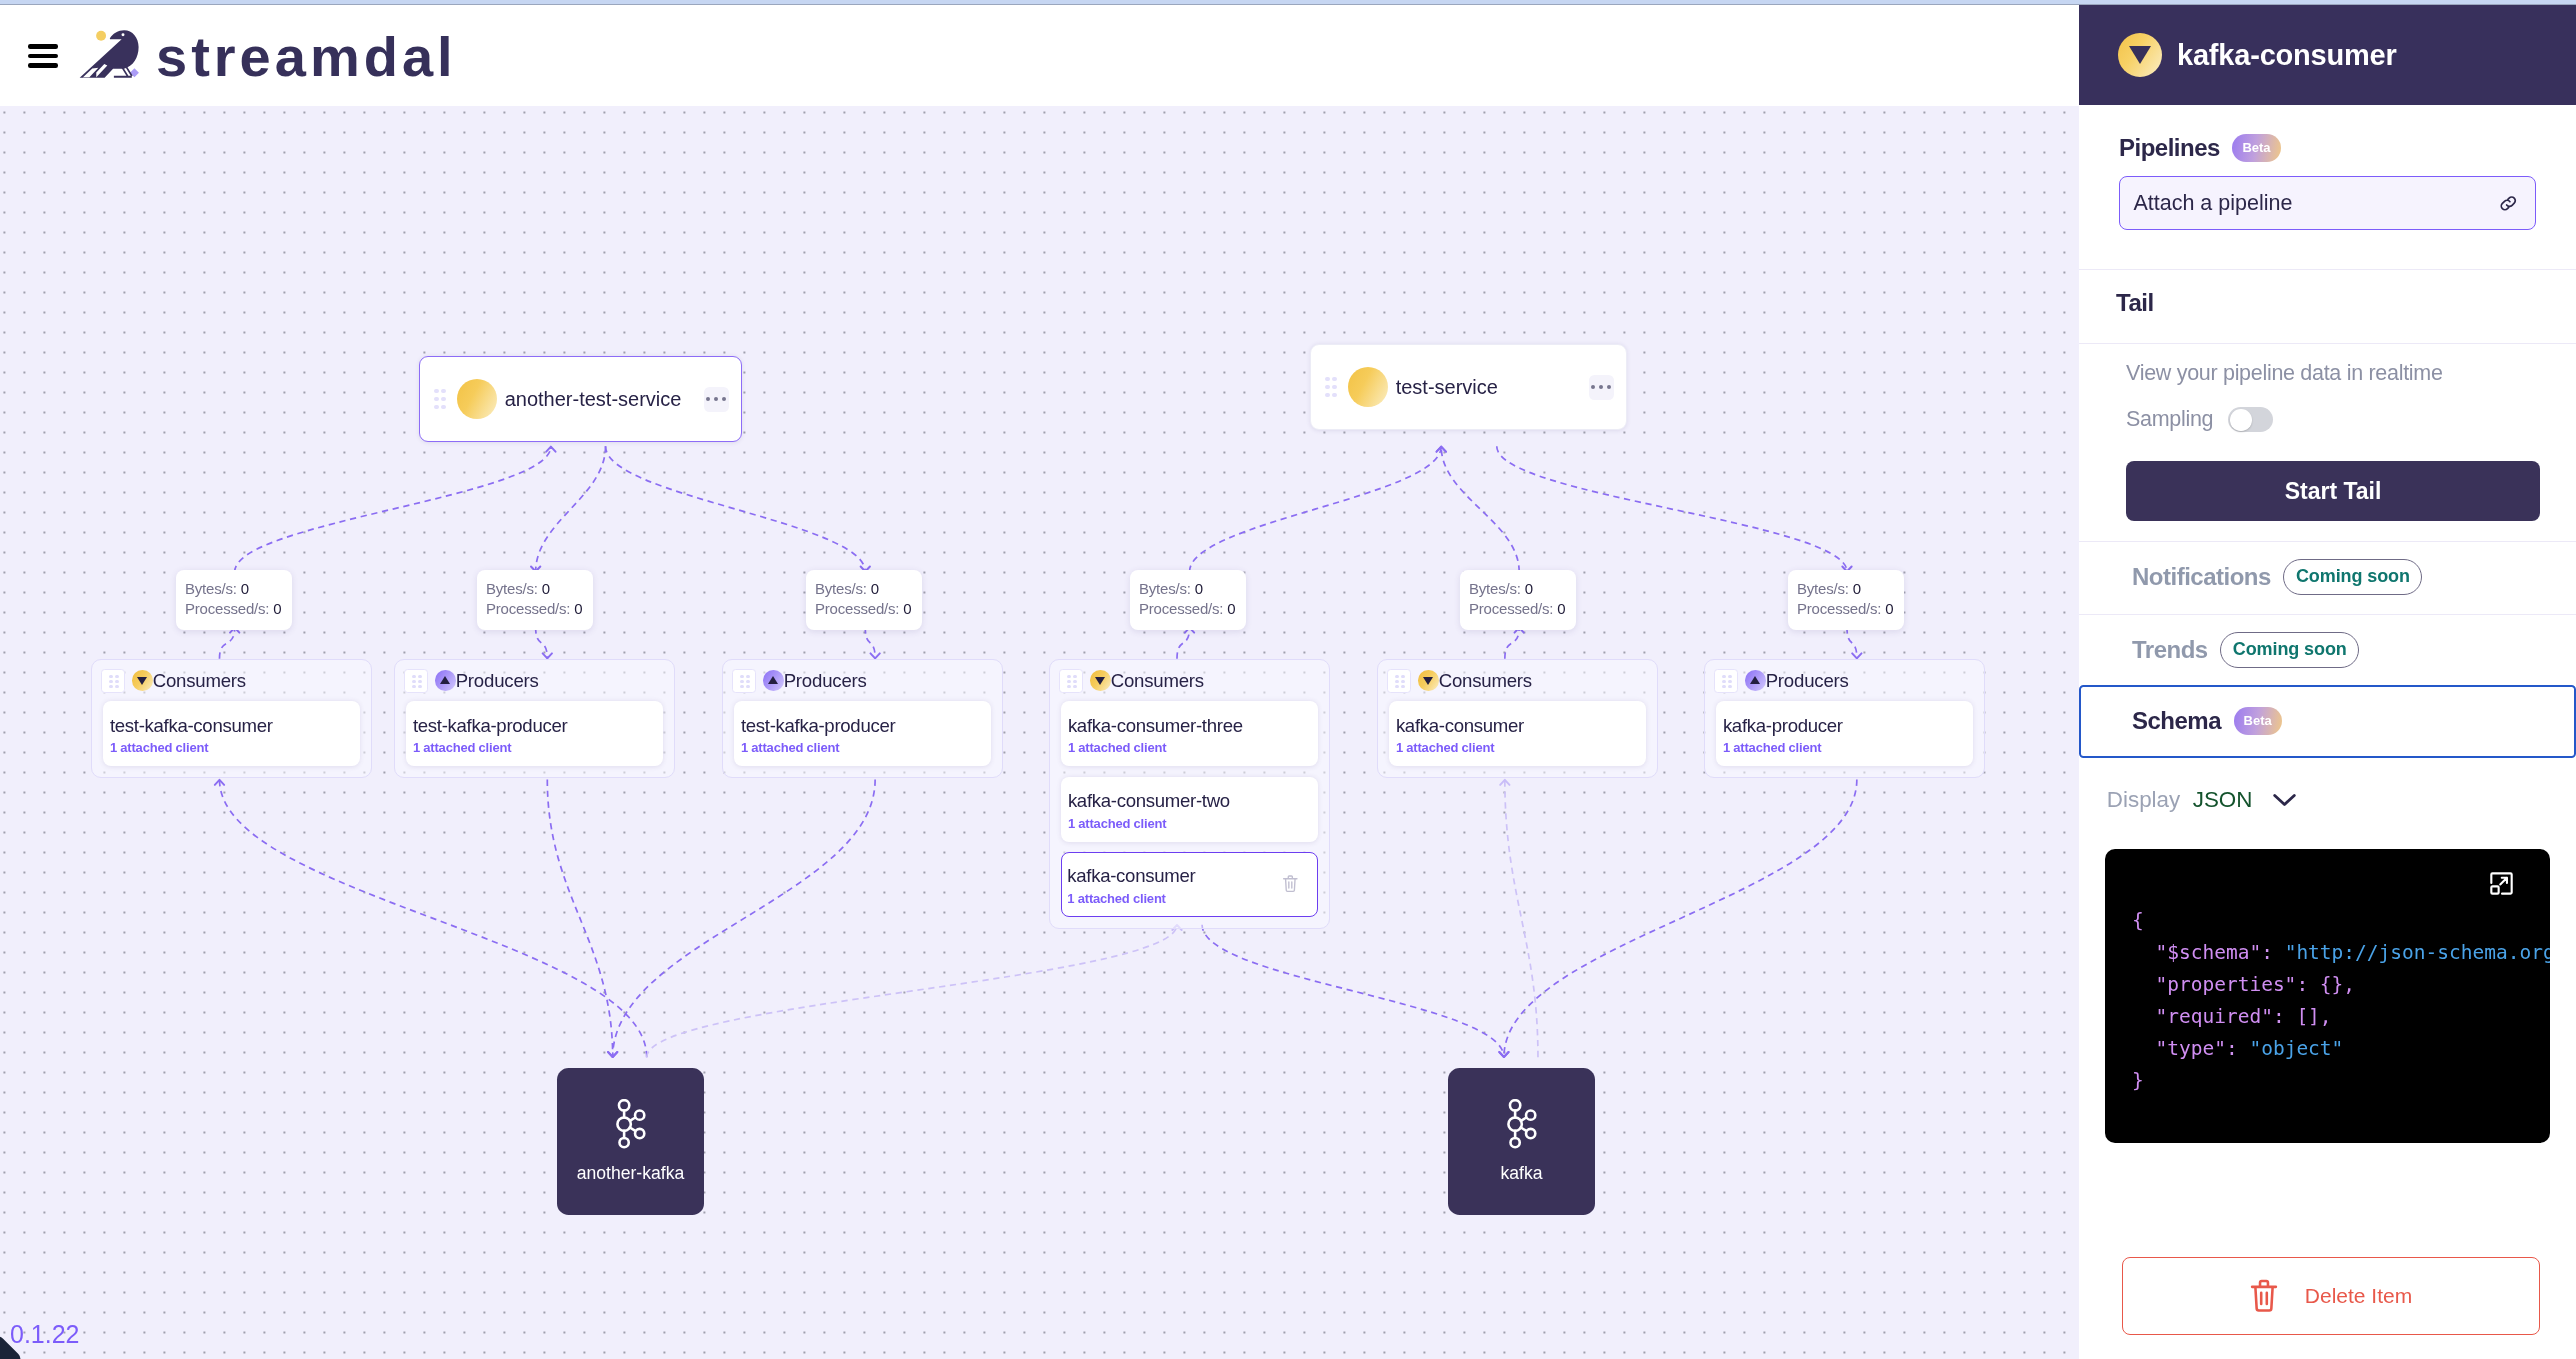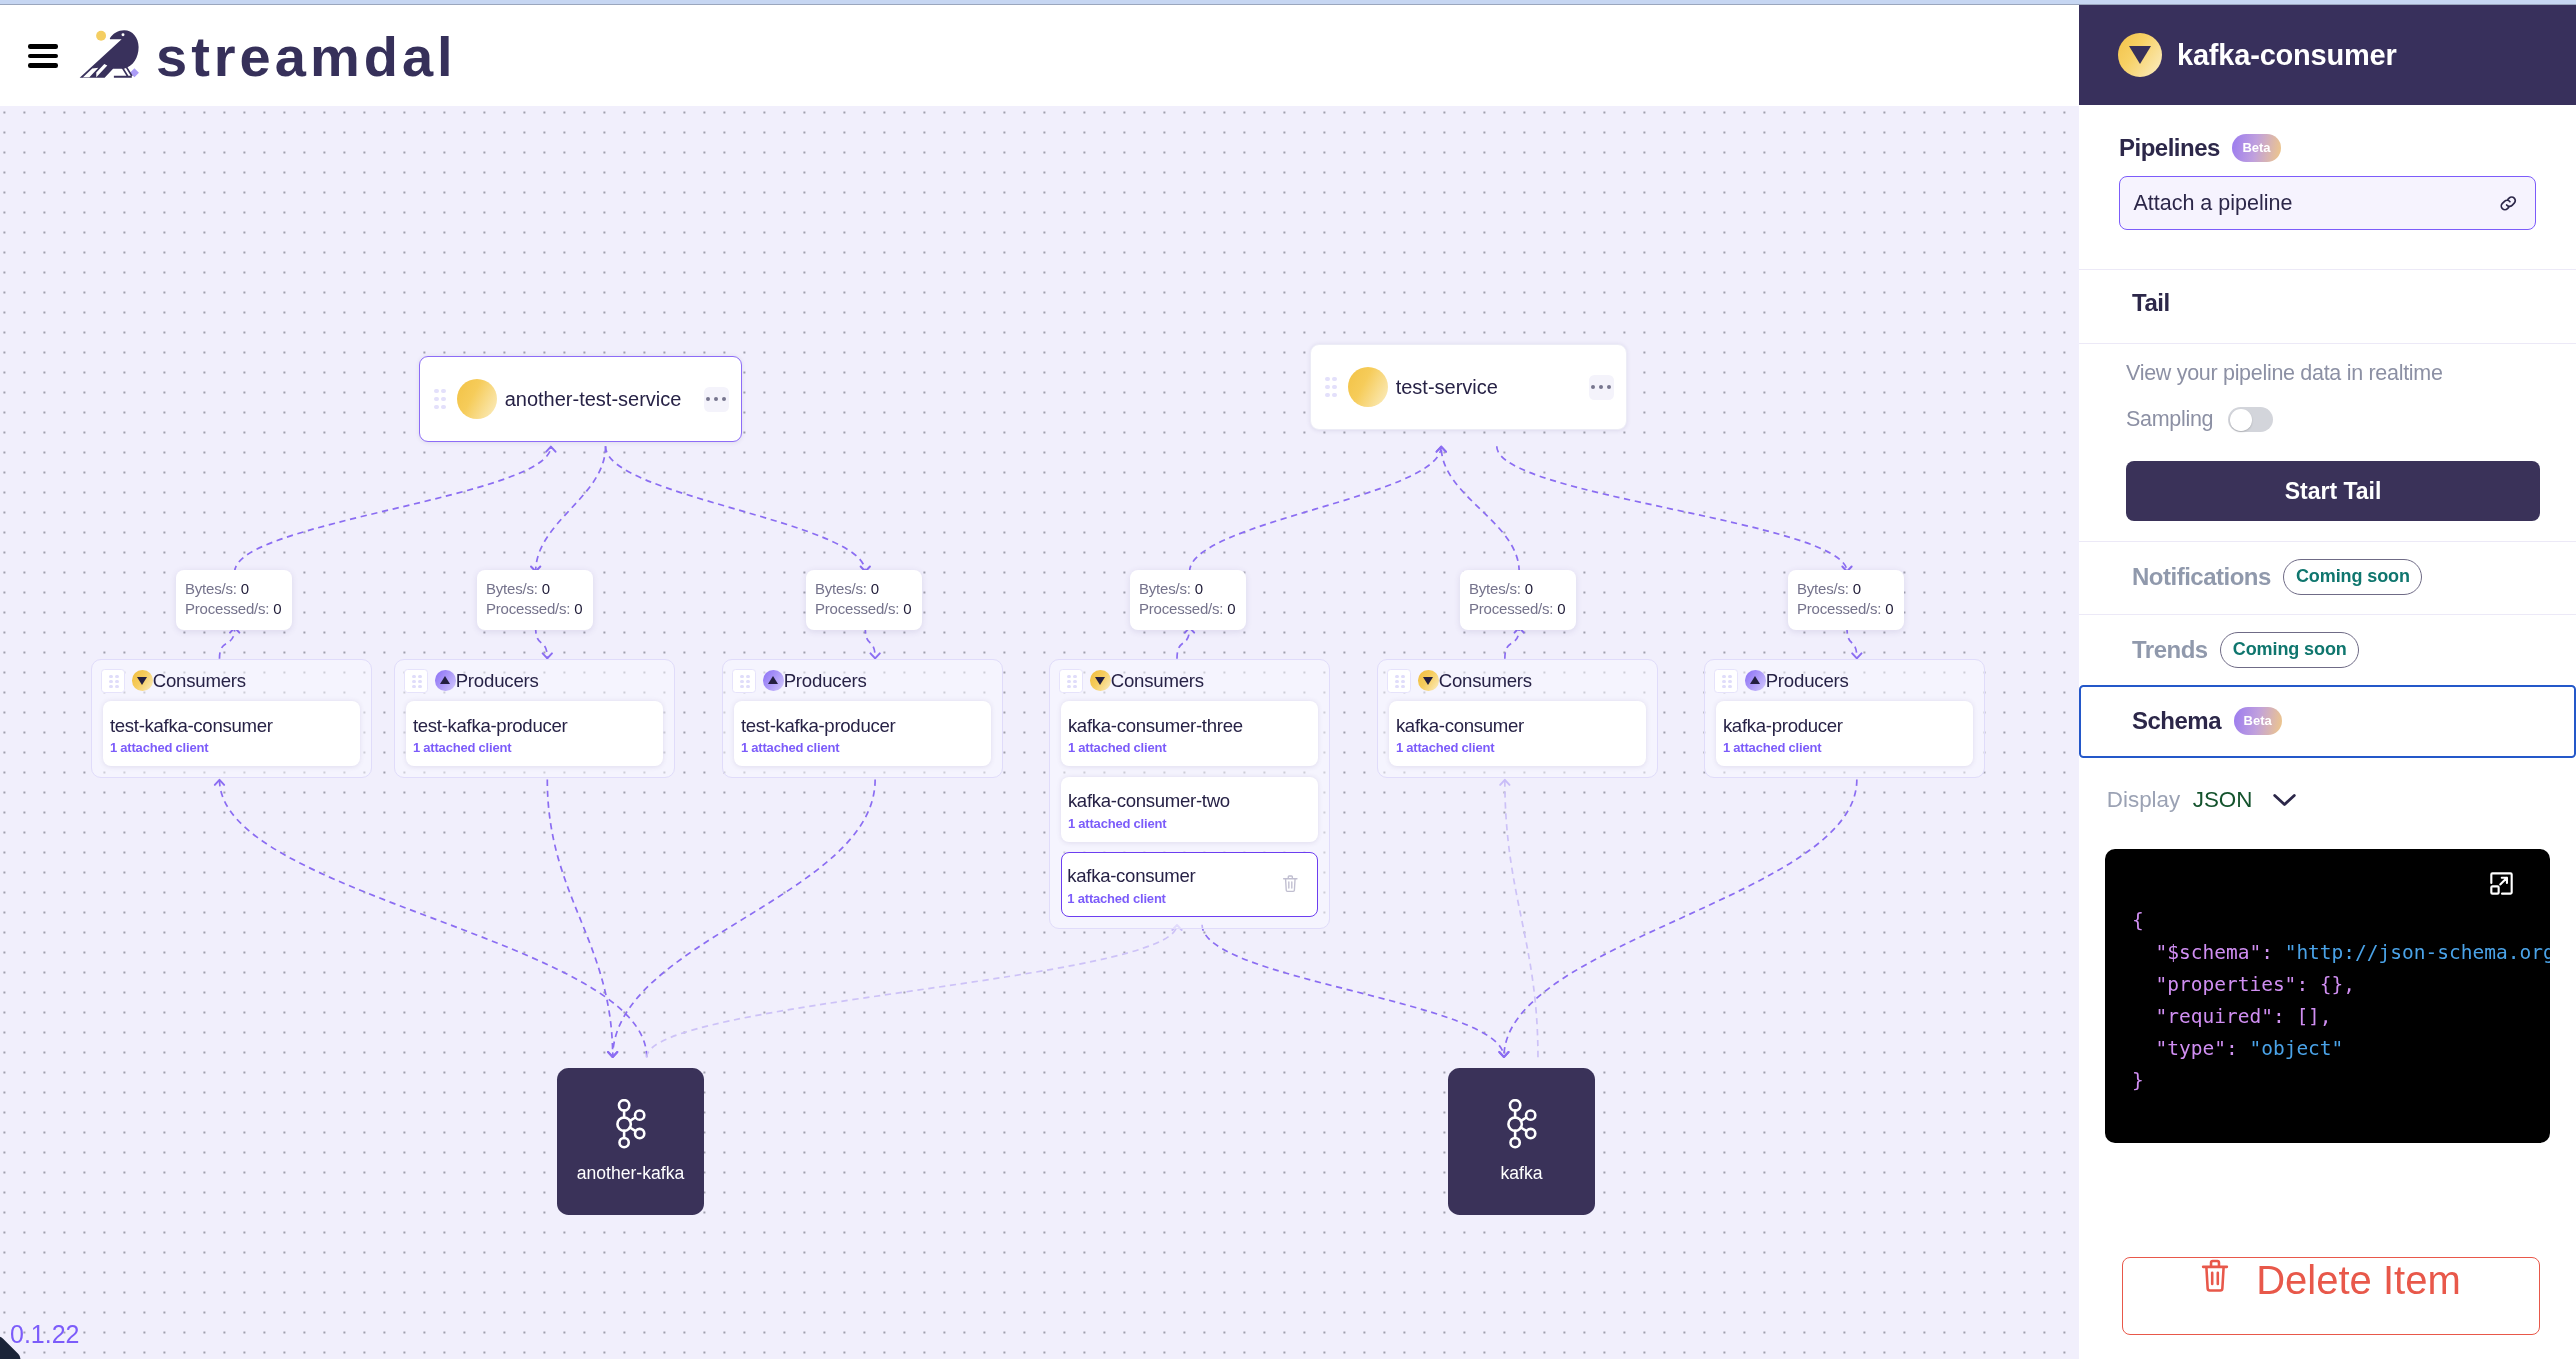--- a/index.html
+++ b/index.html
@@ -96,21 +96,21 @@
   .subtle{font-size:21.5px;letter-spacing:-0.3px;color:#8c90a4;}
   .toggle{width:45px;height:25px;border-radius:895px;background:#d3d5db;position:relative;margin-left:15px;}
   .toggle i{position:absolute;left:1.8px;top:1.8px;width:21.5px;height:21.5px;border-radius:50%;background:#fff;box-shadow:0 0.9px 1.8px rgba(0,0,0,.18);}
   .btnprim{height:60px;border-radius:8px;background:#3a3259;color:#fff;font-size:23px;font-weight:700;display:flex;align-items:center;justify-content:center;}
   .schemabox{border:2.7px solid #2458c9;border-radius:4.5px;height:73px;display:flex;align-items:center;padding-left:51px;}
   .code{background:#000;border-radius:10px;position:relative;overflow:hidden;}
   .code pre{font-family:"DejaVu Sans Mono",monospace;font-size:19.5px;line-height:32px;color:#cf92f0;white-space:pre;padding:56px 0 0 27px;}
   .code .s{color:#4aa3e8;}
   .code .p{color:#d08ef2;}
   .expand{position:absolute;right:36px;top:22.4px;}
-  .btndel{height:78px;border:1.2px solid #e8584a;border-radius:8px;display:flex;align-items:flex-start;justify-content:center;gap:27px;color:#e8584a;font-size:40px;}
+  .btndel{height:78px;border:1.2px solid #e8584a;border-radius:8px;display:flex;align-items:center;justify-content:center;gap:27px;color:#e8584a;font-size:21px;}
 </style>
 </head>
 <body>
 
 <div class="app">
 
   <div class="canvas">
     <svg class="edges" viewBox="0 0 2321 1400">
         <defs>
           <marker id="ah-d" markerWidth="16" markerHeight="16" refX="10.5" refY="8" orient="auto" markerUnits="userSpaceOnUse">
@@ -418,21 +418,21 @@
         <div class="attach" style="margin-top:7.2px;">
           <span>Attach a pipeline</span>
           <svg width="20.6" height="20.6" viewBox="0 0 24 24" fill="none" stroke="#2c2749" stroke-width="2" stroke-linecap="round" stroke-linejoin="round">
               <path d="M10.1 13.9a4.2 4.2 0 0 0 6.3.45l2.5-2.5a4.2 4.2 0 0 0-5.94-5.94l-1.43 1.42"></path>
               <path d="M13.9 10.1a4.2 4.2 0 0 0-6.3-.45l-2.5 2.5a4.2 4.2 0 0 0 5.94 5.94l1.42-1.42"></path>
             </svg>
         </div>
       </div>
       <div class="hr"></div>
 
-      <div class="sec" style="padding:19px 40px 0 53px;height:73px;">
+      <div class="sec" style="padding:19px 40px 0 37px;height:73px;">
         <div class="h2">Tail</div>
       </div>
       <div class="hr"></div>
       <div class="sec" style="padding:17px 36px 0 47px;height:197px;">
         <div class="subtle">View your pipeline data in realtime</div>
         <div class="sechd" style="margin-top:21.5px;">
           <div class="subtle">Sampling</div>
           <div class="toggle">
               <i></i>
             </div>

